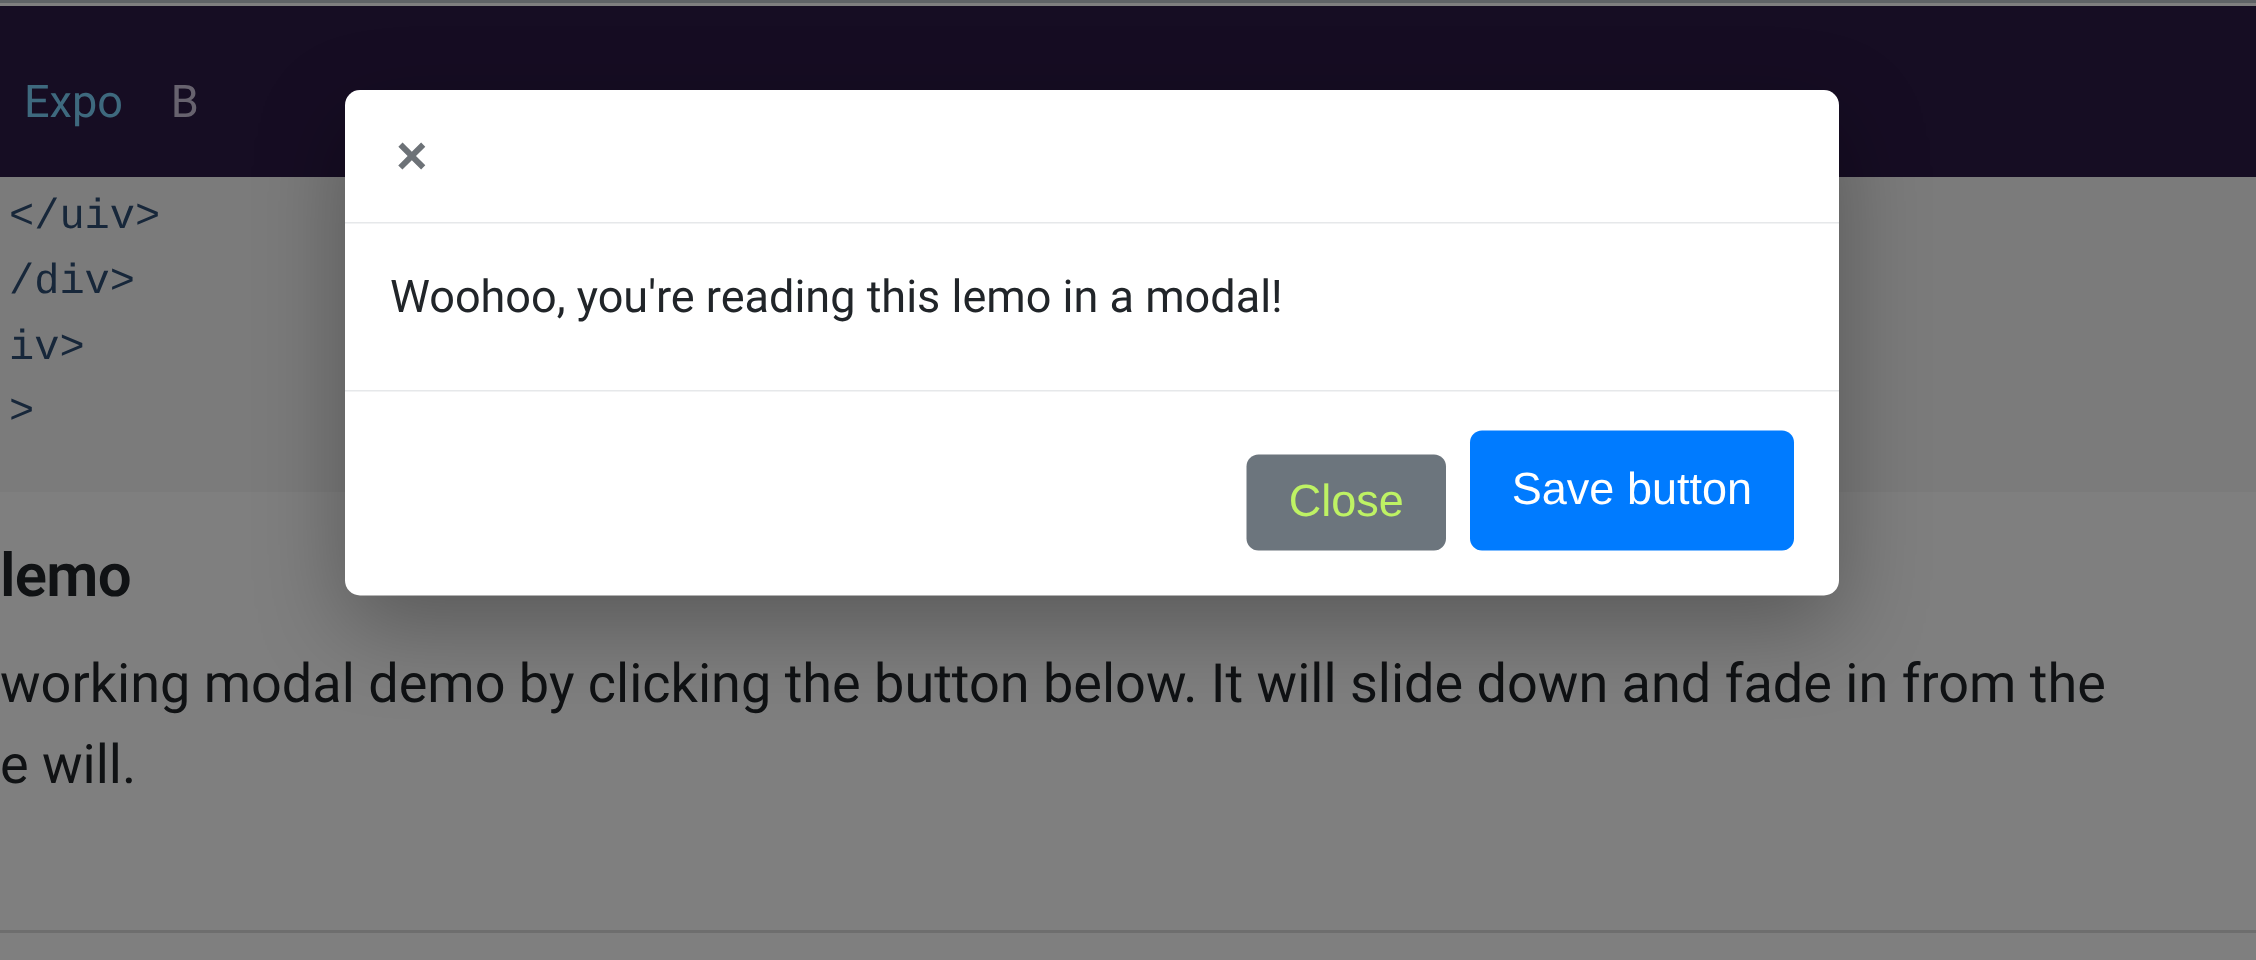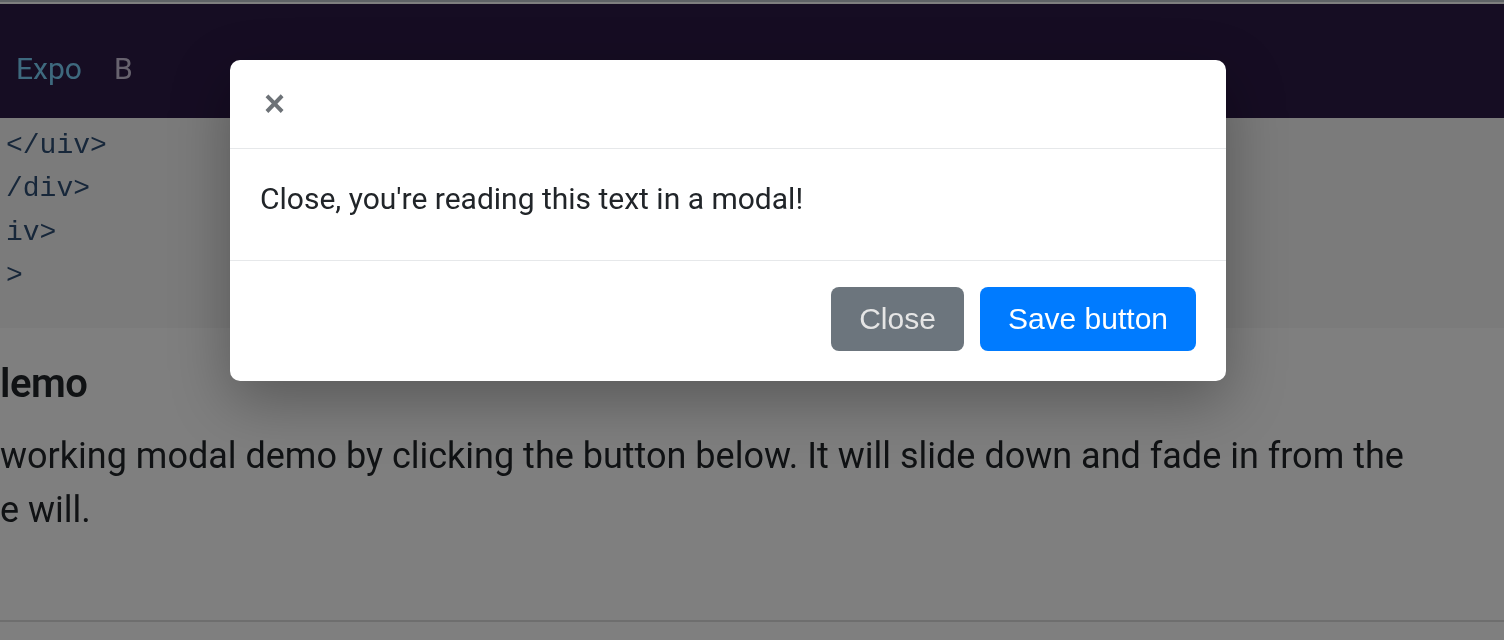--- a/index.html
+++ b/index.html
@@ -139,21 +139,22 @@
   .btn {
     border: none;
     border-radius: 8px;
     font-size: 30px;
     padding: 14px 28px;
     cursor: pointer;
     line-height: 1.2;
   }
   .btn-secondary {
     background: #6c757d;
-    color: #e5e5e5;
+    color: #bef264;
+    margin-top: 16px;
   }
   .btn-primary {
     background: #007bff;
     color: #fff;
   }
 </style>
 </head>
 <body>
 
 <div class="page">
@@ -181,18 +182,18 @@
 
   <div class="sep"></div>
 </div>
 
 <div class="backdrop"></div>
 
 <div class="modal">
   <div class="modal-header">
     <button class="close-btn">×</button>
   </div>
-  <div class="modal-body">Close, you're reading this text in a modal!</div>
+  <div class="modal-body">Woohoo, you're reading this lemo in a modal!</div>
   <div class="modal-footer">
     <button class="btn btn-secondary">Close</button>
     <button class="btn btn-primary">Save button</button>
   </div>
 </div>
 
 </body></html>

